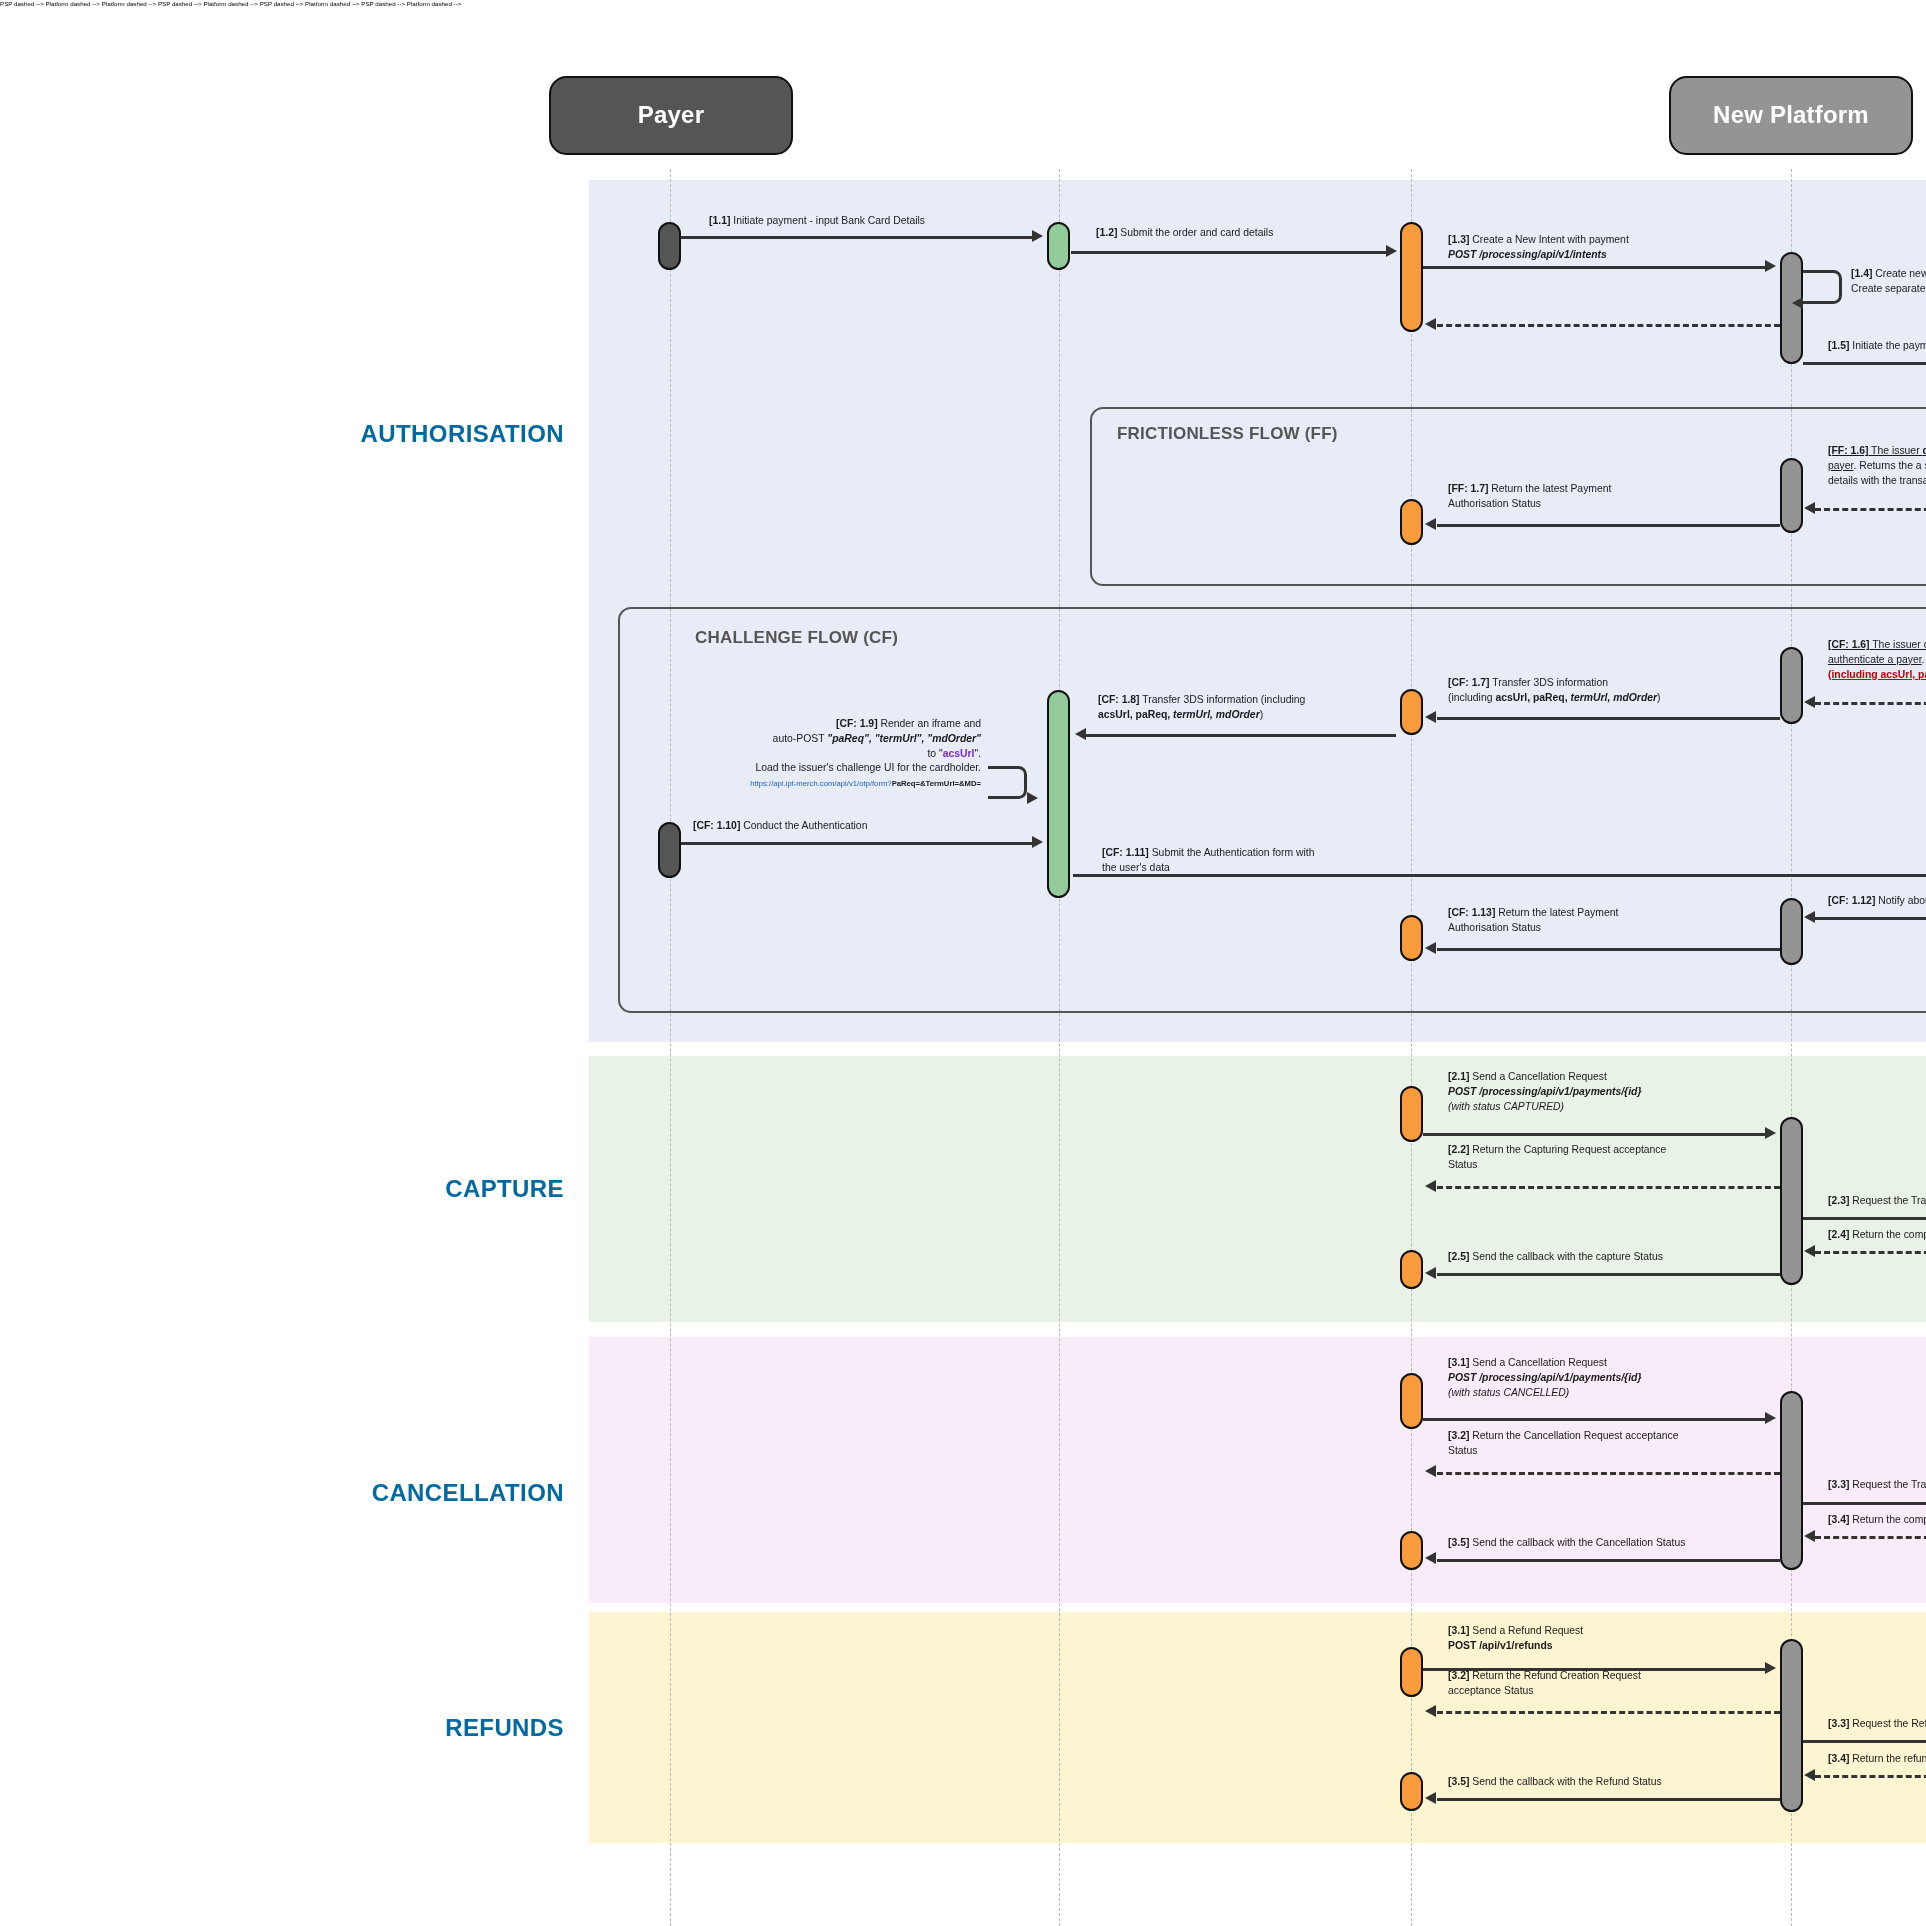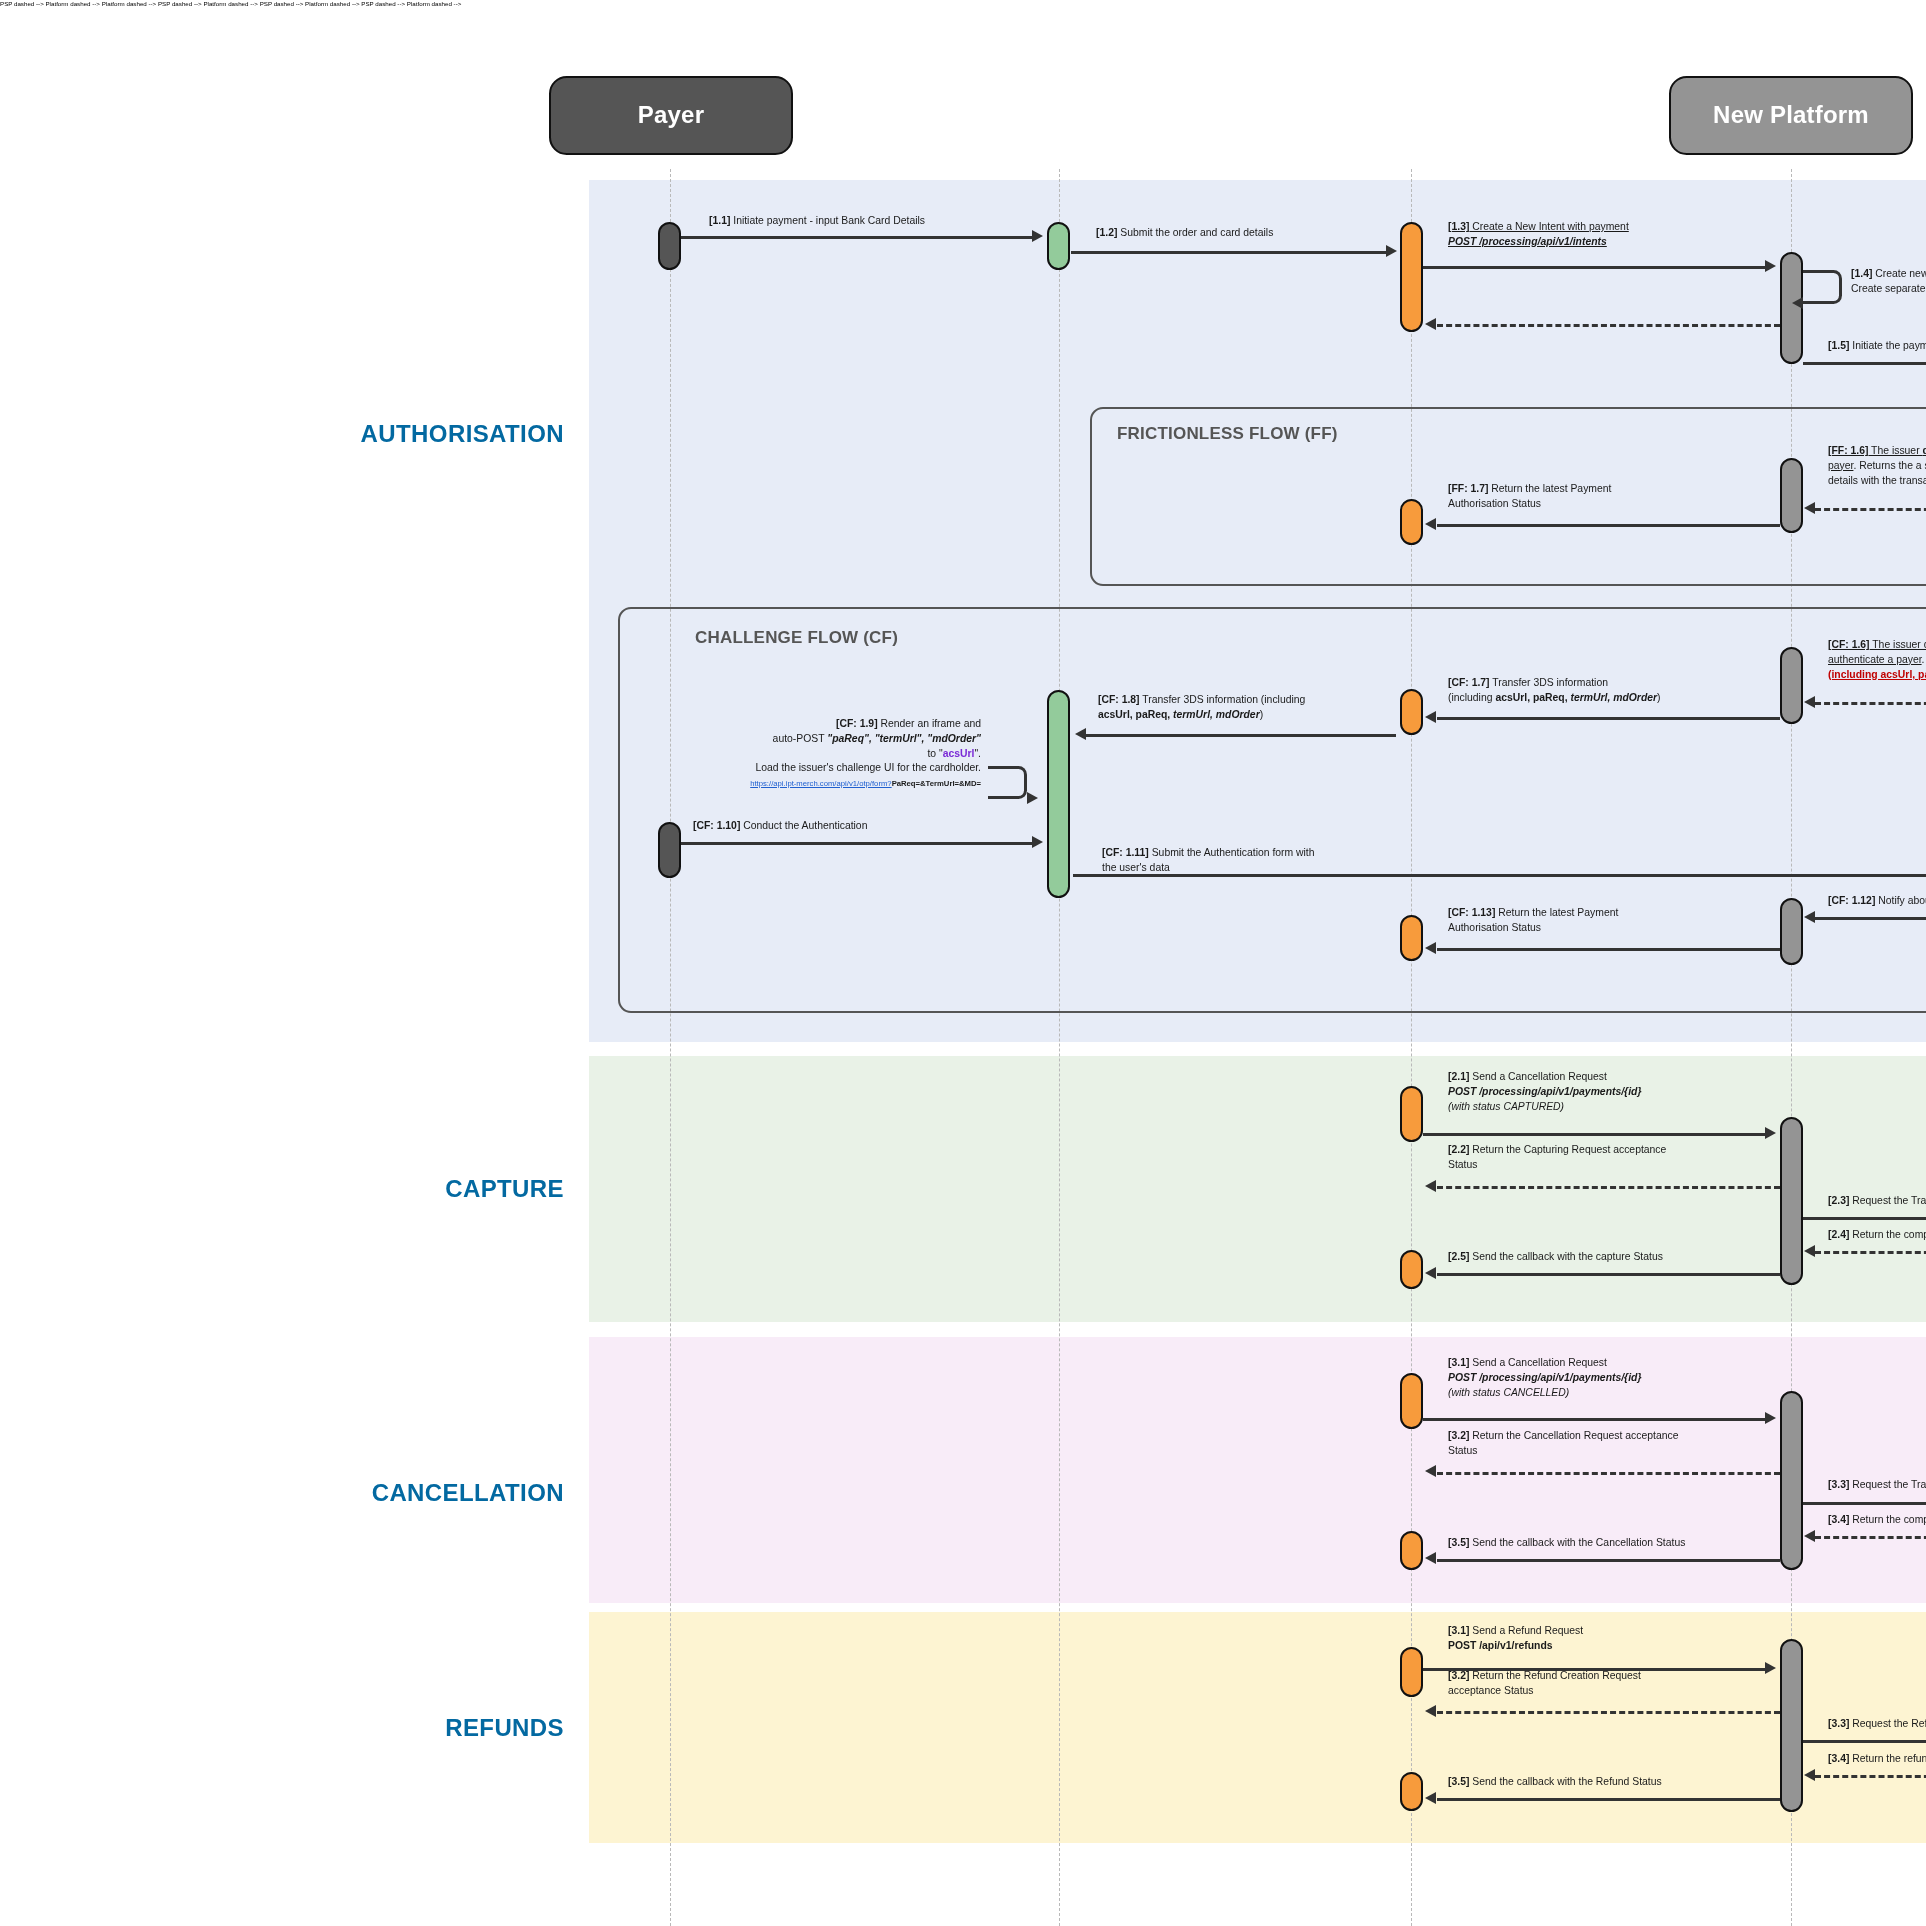--- a/index.html
+++ b/index.html
@@ -55,21 +55,21 @@
 
   
   .lbl{position:absolute;font-size:10.4px;line-height:1.42;color:#1a1a1a;}
   .lbl b{font-weight:bold;}
   .lbl i{font-style:italic;}
   .lbl .bi{font-weight:bold;font-style:italic;}
   .lbl.r{text-align:right;}
   .u{text-decoration:underline;}
   .red{color:#c00000;}
   .purple{color:#7a2ad6;}
-  .link{color:#2060d0;text-decoration:underline;font-size:7.7px;padding-left:16px;}
+  .link{color:#2060d0;font-size:7.7px;padding-left:16px;}
   .sm{font-size:7.7px;}
 
   
   .frag{position:absolute;box-sizing:border-box;
         border:2.3px solid #555555;border-radius:13px;background:transparent;}
   .frag-title{position:absolute;font-size:17px;font-weight:bold;color:#555555;letter-spacing:0.2px;}
 
   
   .phase{position:absolute;font-size:24px;font-weight:bold;color:#0369a1;letter-spacing:0.4px;text-align:right;}
 </style>
@@ -138,21 +138,21 @@
   
   <div class="msg" style="left:1071px;top:251px;width:315px;"></div>
   <div class="head right" style="left:1386px;top:245px;"></div>
   <div class="lbl" style="left:1096px;top:226px;width:308px;">
     <b>[1.2]</b><span> Submit the order and card details</span>
   </div>
 
   
   <div class="msg" style="left:1423px;top:266px;width:343px;"></div>
   <div class="head right" style="left:1765px;top:260px;"></div>
-  <div class="lbl" style="left:1448px;top:220px;width:331px;text-decoration:underline;">
+  <div class="lbl" style="left:1448px;top:233px;width:331px;">
     <b>[1.3]</b><span> Create a New Intent with payment</span><br>
     <span class="bi">POST /processing/api/v1/intents</span>
   </div>
 
   
   <div class="loop" style="left:1803px;top:270px;width:39px;height:34px;"></div>
   <div class="head left" style="left:1792px;top:297px;"></div>
   <div class="lbl" style="left:1851px;top:267px;width:270px;">
     <b>[1.4]</b><span> Create new Intent</span><br>
     <span>Create separate payments</span>

